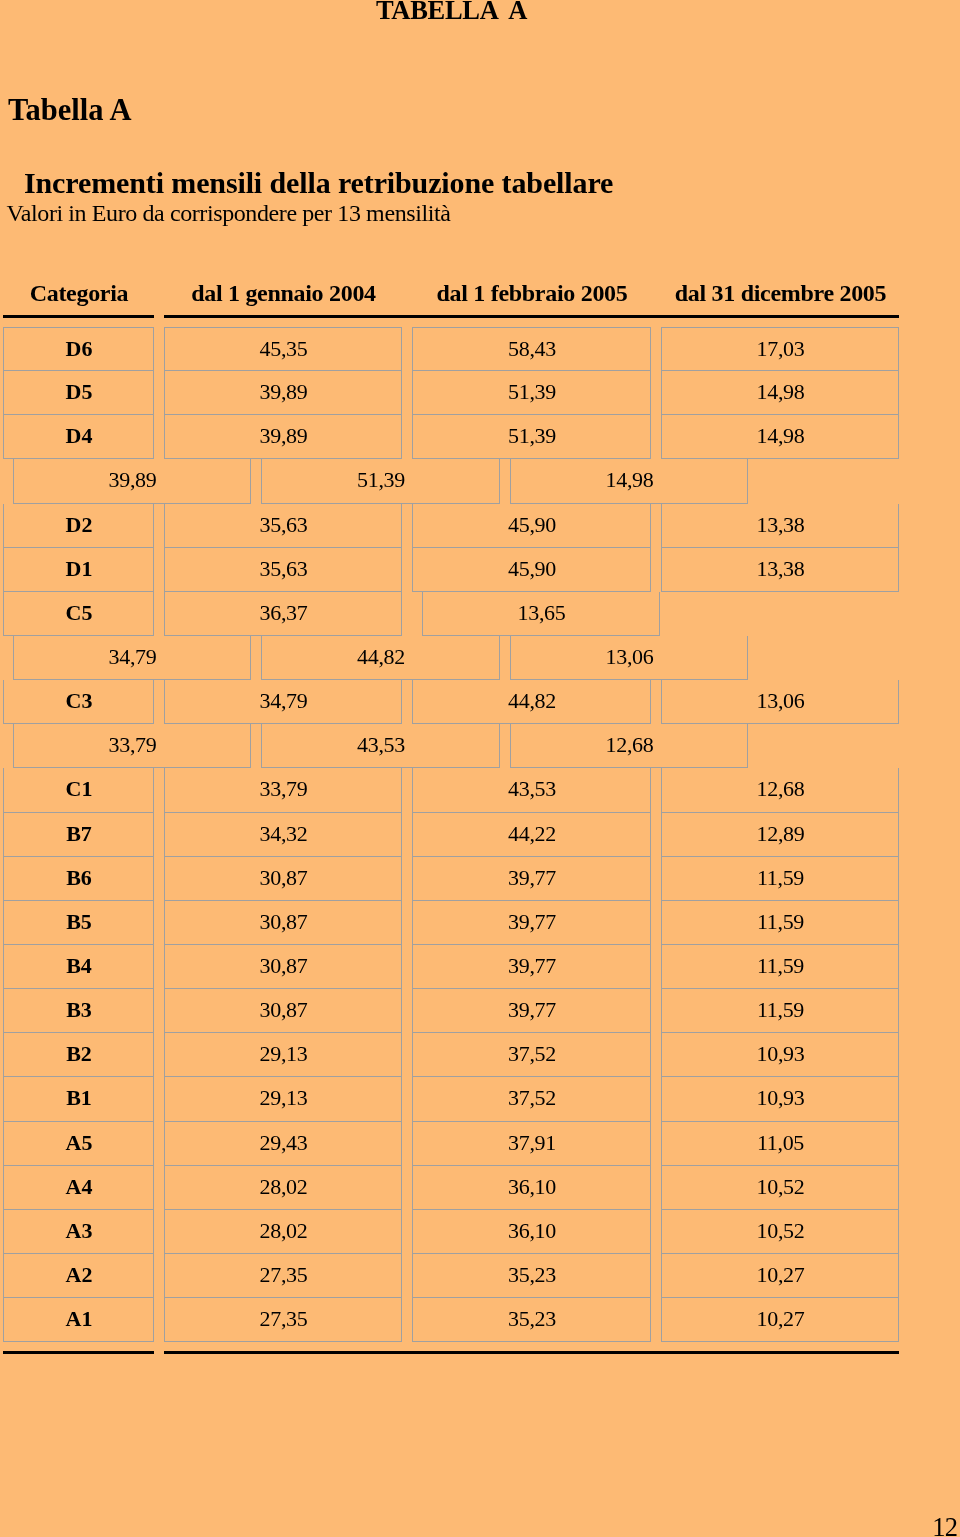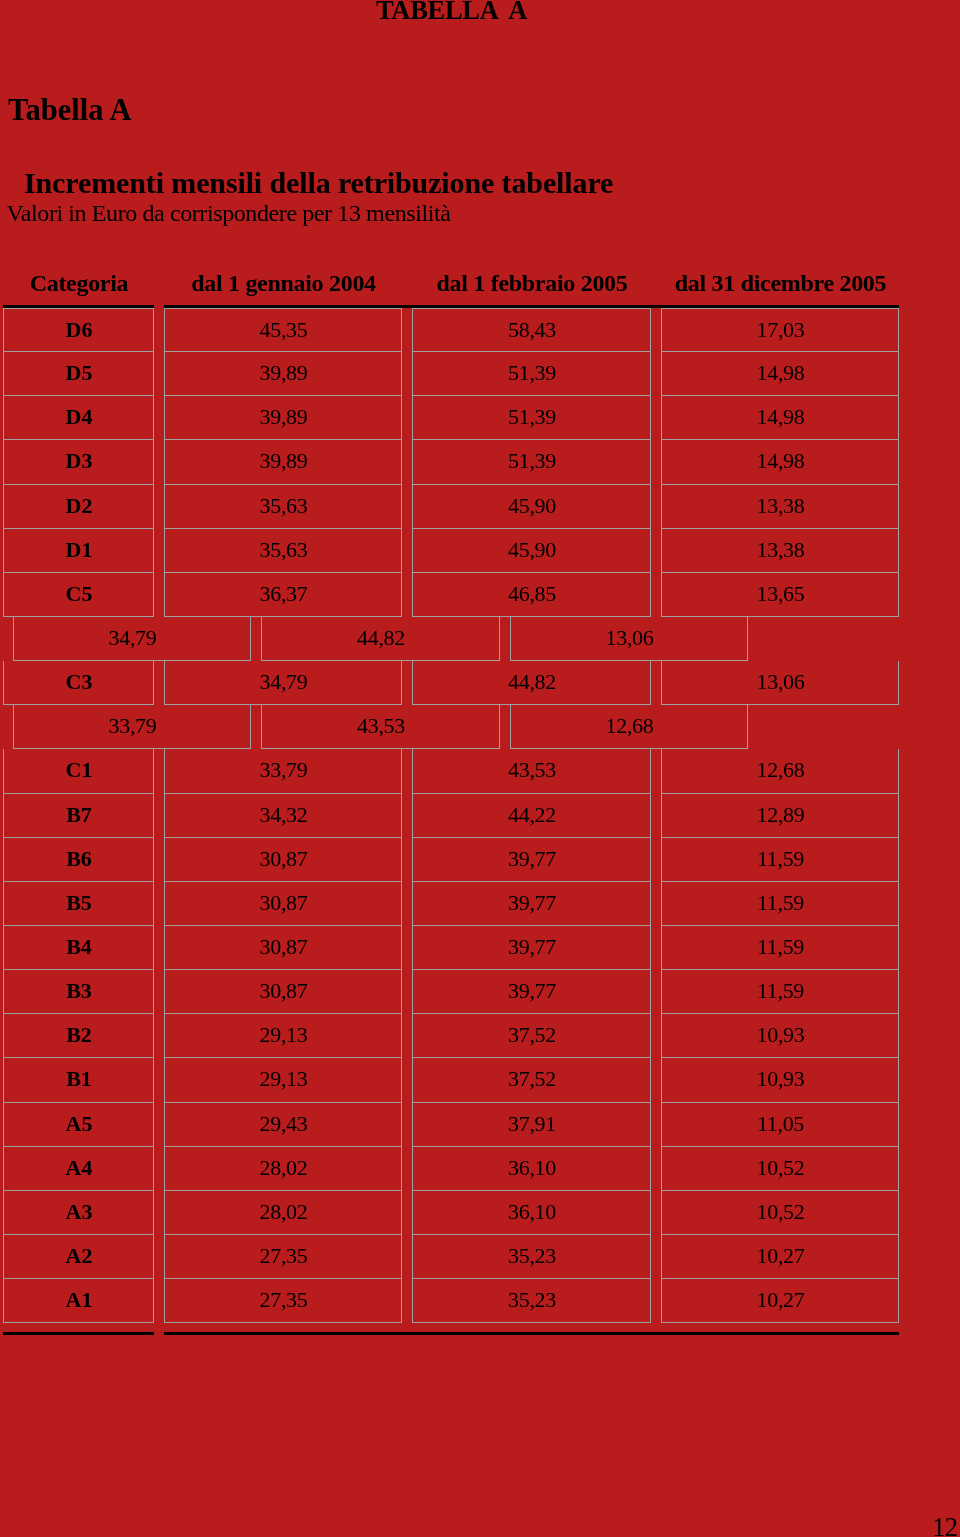--- a/index.html
+++ b/index.html
@@ -10,21 +10,21 @@
   }
   body {
     width: 960px;
     height: 1537px;
     position: relative;
     font-family: "Liberation Serif", serif;
     color: #000000;
     overflow: hidden;
     -webkit-font-smoothing: antialiased;
   }
-  .page { position: relative; width: 960px; height: 1537px; background:#b91c1c; }
+  .page { position: relative; width: 960px; height: 1537px; background:#fdba74; }
 
   .doc-title {
     position: absolute;
     left: 0; top: -5px;
     width: 903px;
     text-align: center;
     font-size: 26.5px;
     letter-spacing: -0.3px;
     font-weight: bold;
     white-space: pre;
@@ -53,21 +53,21 @@
     position: absolute;
     left: 6.5px;
     top: 200px;
     font-size: 24px;
     font-weight: normal;
     letter-spacing: -0.4px;
     white-space: pre;
   }
 
   
-  .tbl { position: absolute; left: 3px; top: 269px; width: 896px; }
+  .tbl { position: absolute; left: 3px; top: 279px; width: 896px; }
 
   .hdr-row { display: flex; position: relative; }
   .hdr-cell {
     font-size: 24px;
     font-weight: bold;
     letter-spacing: -0.3px;
     text-align: center;
     white-space: pre;
     text-indent: 1px;
     line-height: 28px;
@@ -76,21 +76,21 @@
   .gap  { flex: 0 0 10px; width: 10px; }
   .c1   { flex: 0 0 151px; width: 151px; }
   .c2   { flex: 0 0 238px; width: 238px; }
   .c3   { flex: 0 0 239px; width: 239px; }
   .c4   { flex: 0 0 238px; width: 238px; }
 
   .rule-row { display: flex; }
   .rule { height: 3px; background: #000000; }
   .rule-wide { flex: 0 0 735px; width: 735px; }
 
-  .grid { }
+  .grid { margin-top: 9px; }
   .body-row { display: flex; }
   .cellbox {
     height: 44.15px;
     line-height: 41px;
     text-align: center;
     font-size: 22px;
     letter-spacing: -0.35px;
     white-space: pre;
     text-indent: 1px;
     border-left: 1px solid #a0a0a0;
@@ -165,21 +165,20 @@
         <div class="body-row">
           <div class="cellbox c1 cat">D4</div>
           <div class="gap"></div>
           <div class="cellbox c2">39,89</div>
           <div class="gap"></div>
           <div class="cellbox c3">51,39</div>
           <div class="gap"></div>
           <div class="cellbox c4">14,98</div>
         </div>
         <div class="body-row">
-          <div class="cellbox c1 cat">D3</div>
           <div class="gap"></div>
           <div class="cellbox c2">39,89</div>
           <div class="gap"></div>
           <div class="cellbox c3">51,39</div>
           <div class="gap"></div>
           <div class="cellbox c4">14,98</div>
         </div>
         <div class="body-row">
           <div class="cellbox c1 cat">D2</div>
           <div class="gap"></div>
@@ -196,21 +195,20 @@
           <div class="gap"></div>
           <div class="cellbox c3">45,90</div>
           <div class="gap"></div>
           <div class="cellbox c4">13,38</div>
         </div>
         <div class="body-row">
           <div class="cellbox c1 cat">C5</div>
           <div class="gap"></div>
           <div class="cellbox c2">36,37</div>
           <div class="gap"></div>
-          <div class="cellbox c3">46,85</div>
           <div class="gap"></div>
           <div class="cellbox c4">13,65</div>
         </div>
         <div class="body-row">
           <div class="gap"></div>
           <div class="cellbox c2">34,79</div>
           <div class="gap"></div>
           <div class="cellbox c3">44,82</div>
           <div class="gap"></div>
           <div class="cellbox c4">13,06</div>

